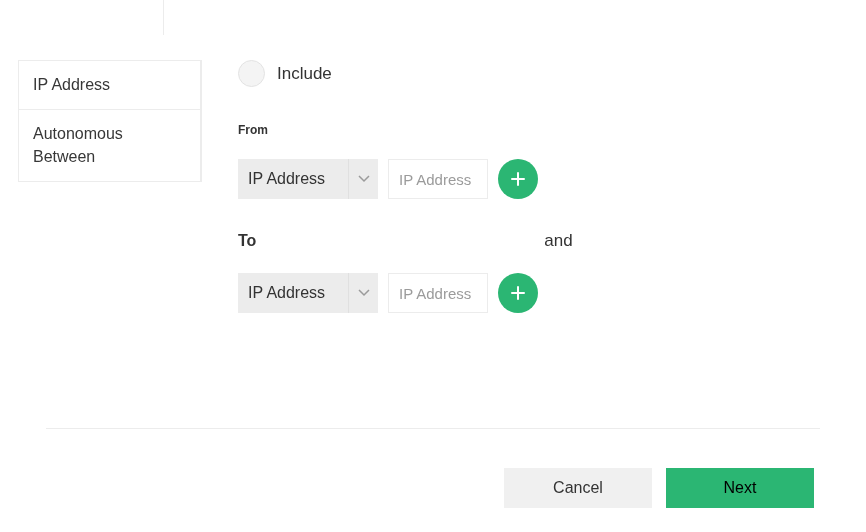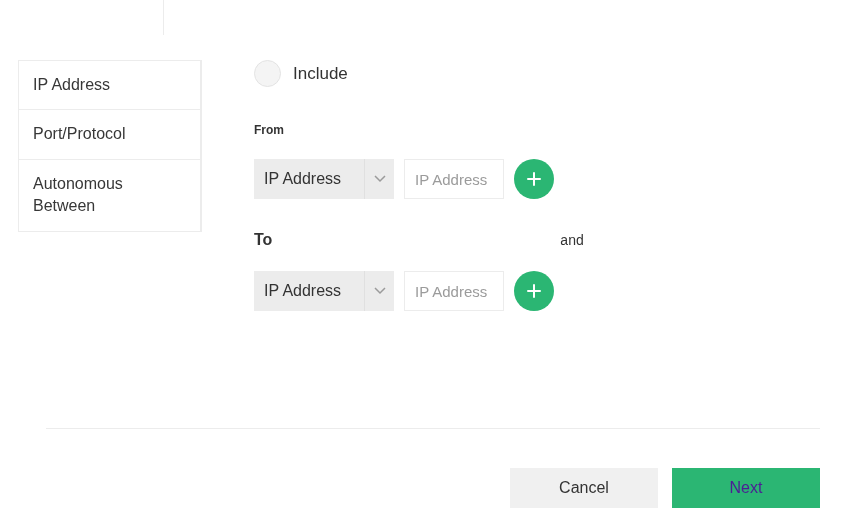--- a/index.html
+++ b/index.html
@@ -42,21 +42,21 @@
     border-top: none;
     font-size: 16px;
     color: #373737;
     cursor: pointer;
     line-height: 1.4;
     background: #fff;
   }
   .sidebar-item + .sidebar-item { }
   
   .main {
-    padding-left: 52px;
+    padding-left: 36px;
     padding-top: 32px;
     flex: 1;
   }
   .radio-row {
     display: flex;
     align-items: center;
     gap: 10px;
   }
   .radio {
     display: flex;
@@ -137,76 +137,73 @@
   }
   .add-btn svg { display: block; }
   .and-row {
     margin-top: 32px;
     display: flex;
     align-items: center;
     gap: 10px;
   }
   .and-text {
     margin-left: 278px;
-    font-size: 14px;
+    font-size: 17px;
     color: #333;
   }
   .to-label {
     font-weight: 700;
     font-size: 16px;
     color: #333;
   }
   
   .footer-sep {
     position: absolute;
     left: 46px;
     right: 46px;
     top: 428px;
     height: 1px;
     background: #ececec;
   }
   .footer {
     position: absolute;
-    right: 46px;
+    right: 52px;
     top: 468px;
     display: flex;
   }
   .btn {
     width: 148px;
     height: 40px;
     display: flex;
     align-items: center;
     justify-content: center;
     font-size: 16px;
     cursor: pointer;
   }
   .btn-cancel {
     background: #f0f0f0;
     color: #333;
     margin-right: 14px;
   }
   .btn-next {
     background: #2bb673;
-    color: #4c1d95;
+    color: #000000;
   }
 </style>
 </head>
 <body>
 
 <div class="page">
   <div class="content-row">
 
     <div>
       <div class="sidebar-top-divider"></div>
       <div class="sidebar" style="margin-top:32px;">
         <div class="sidebar-item">
           <span>IP Address</span>
-        </div>
-        <div class="sidebar-item">
-          <span>Port/Protocol</span>
         </div>
         <div class="sidebar-item">
           <span>Autonomous Between</span>
         </div>
       </div>
     </div>
 
     <div class="main">
 
       <div class="radio-row">

